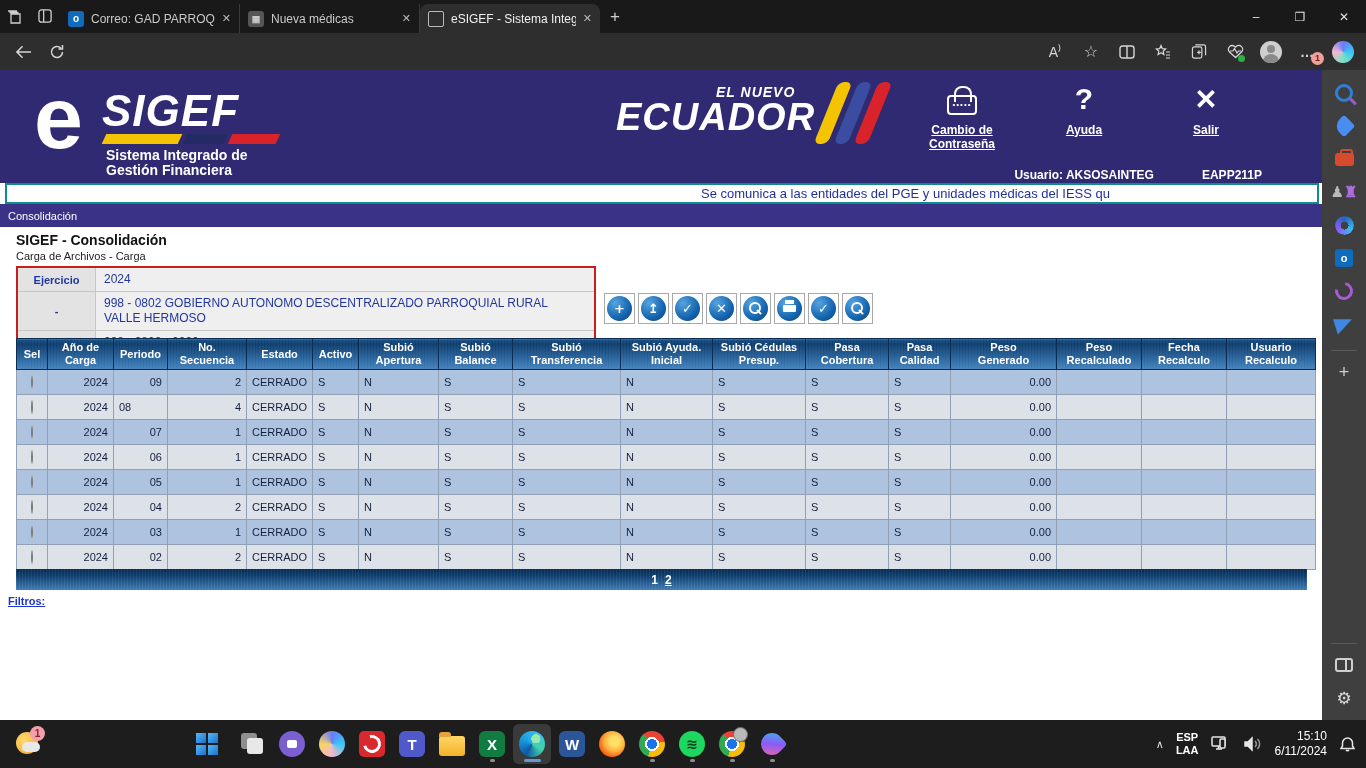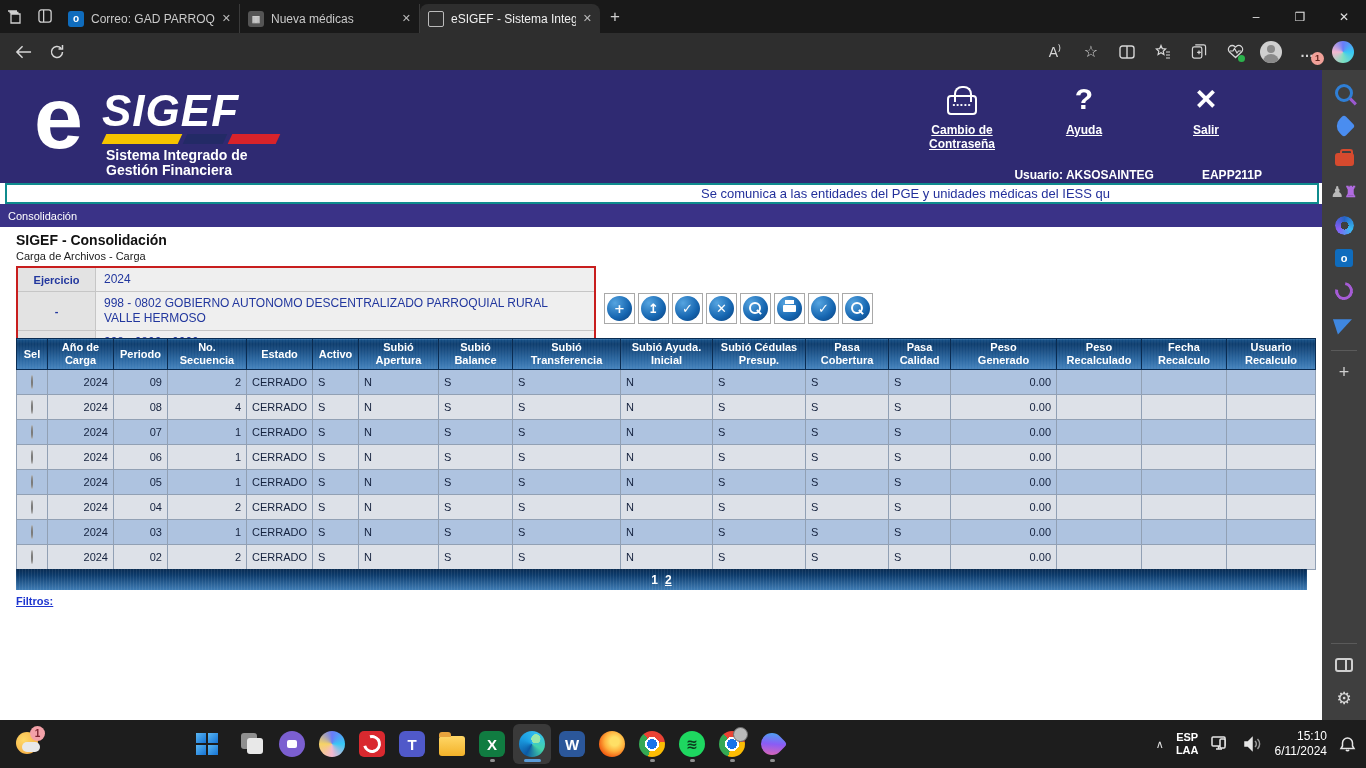--- a/index.html
+++ b/index.html
@@ -98,21 +98,21 @@
   
   #tbl{position:absolute;left:16px;top:111px;border-collapse:collapse;table-layout:fixed;}
   #tbl th{background:linear-gradient(#155086,var(--thead1) 15%,#2d6aa4 70%,var(--thead2));background-image:repeating-linear-gradient(90deg,rgba(255,255,255,.07) 0 1px,transparent 1px 3px),linear-gradient(#155086,var(--thead1) 15%,#2d6aa4 70%,var(--thead2));color:#fff;font-size:11px;font-weight:bold;text-align:center;vertical-align:middle;border:1px solid #0a2c52;height:31px;line-height:13px;white-space:pre-line;padding:1px 2px;}
   #tbl td{font-size:11px;color:var(--cellText);border:1px solid var(--cellB);height:25px;padding:2px 5px;overflow:hidden;white-space:nowrap;}
   #tbl tr.rA td{background:var(--rowA);}
   #tbl tr.rB td{background:var(--rowB);}
   .radio{width:13px;height:13px;border-radius:50%;background:#fff;border:1px solid #7a7a7a;margin:0 auto;box-shadow:inset 1px 1px 2px rgba(0,0,0,.25);}
 
   #pager{position:absolute;left:16px;top:342px;width:1291px;height:21px;background:repeating-linear-gradient(90deg,rgba(255,255,255,.07) 0 1px,transparent 1px 3px),linear-gradient(#0a2c52,#0d3c6d 30%,#3f7cb4);display:flex;align-items:center;justify-content:center;gap:7px;color:#fff;font-size:12px;font-weight:bold;}
   #pager .pg2{text-decoration:underline;}
-  #filtros{position:absolute;left:16px;top:368px;font-size:11px;font-weight:bold;color:var(--link);text-decoration:underline;}
+  #filtros{position:absolute;left:8px;top:368px;font-size:11px;font-weight:bold;color:var(--link);text-decoration:underline;}
 
   
   #sidebar{position:absolute;left:1322px;top:70px;width:44px;height:650px;background:var(--side);display:flex;flex-direction:column;align-items:center;padding-top:12px;}
   .side-ic{width:22px;height:22px;margin-bottom:11px;display:flex;align-items:center;justify-content:center;font-size:15px;color:#d9d9d9;}
   .sdivider{width:26px;height:1px;background:#5a5a5a;margin:4px 0 10px;}
   .si-search{width:18px;height:18px;border:3px solid #2f7fd6;border-radius:50%;position:relative;}
   .si-search::after{content:"";position:absolute;width:8px;height:3px;background:#9b59d0;transform:rotate(45deg);left:11px;top:13px;}
   .si-tag{width:16px;height:16px;background:#4a8df0;border-radius:3px 3px 3px 10px;transform:rotate(45deg);}
   .si-box{width:19px;height:13px;background:#d64a2e;border-radius:3px;position:relative;}
   .si-box::before{content:"";position:absolute;left:5px;top:-4px;width:9px;height:4px;border:2px solid #d64a2e;border-bottom:none;border-radius:3px 3px 0 0;}
@@ -273,20 +273,29 @@
     <div id="site-header">
       <div id="logo">
         <div class="bige">e</div>
         <div class="sigef">SIGEF</div>
         <div class="stripes">
             <i class="st-y"></i>
             <i class="st-b"></i>
             <i class="st-r"></i>
           </div>
         <div class="sub"><span>Sistema Integrado de</span><br><span>Gestión Financiera</span></div>
+      </div>
+      <div id="ecuador">
+        <div class="top">EL NUEVO</div>
+        <div class="main">ECUADOR</div>
+        <div class="stripes">
+            <i class="ec-y"></i>
+            <i class="ec-b"></i>
+            <i class="ec-r"></i>
+          </div>
       </div>
       <div id="hdr-actions">
           <div class="hact">
             <div class="ic">
               <span class="lockbox"></span>
             </div>
             <div class="lbl">Cambio de Contraseña</div>
           </div>
           <div class="hact">
             <div class="ic ic-q">?</div>
@@ -426,21 +435,21 @@
               <td style="text-align: left;">S</td>
               <td style="text-align: left;">S</td>
               <td style="text-align: right;">0.00</td>
               <td style="text-align: left;"></td>
               <td style="text-align: left;"></td>
               <td style="text-align: left;"></td>
             </tr>
             <tr class="rB">
               <td style="text-align: center;"><span class="radio"></span></td>
               <td style="text-align: right;">2024</td>
-              <td style="text-align: right;">08</td>
+              <td style="text-align: left;">08</td>
               <td style="text-align: right;">4</td>
               <td style="text-align: left;">CERRADO</td>
               <td style="text-align: left;">S</td>
               <td style="text-align: left;">N</td>
               <td style="text-align: left;">S</td>
               <td style="text-align: left;">S</td>
               <td style="text-align: left;">N</td>
               <td style="text-align: left;">S</td>
               <td style="text-align: left;">S</td>
               <td style="text-align: left;">S</td>

